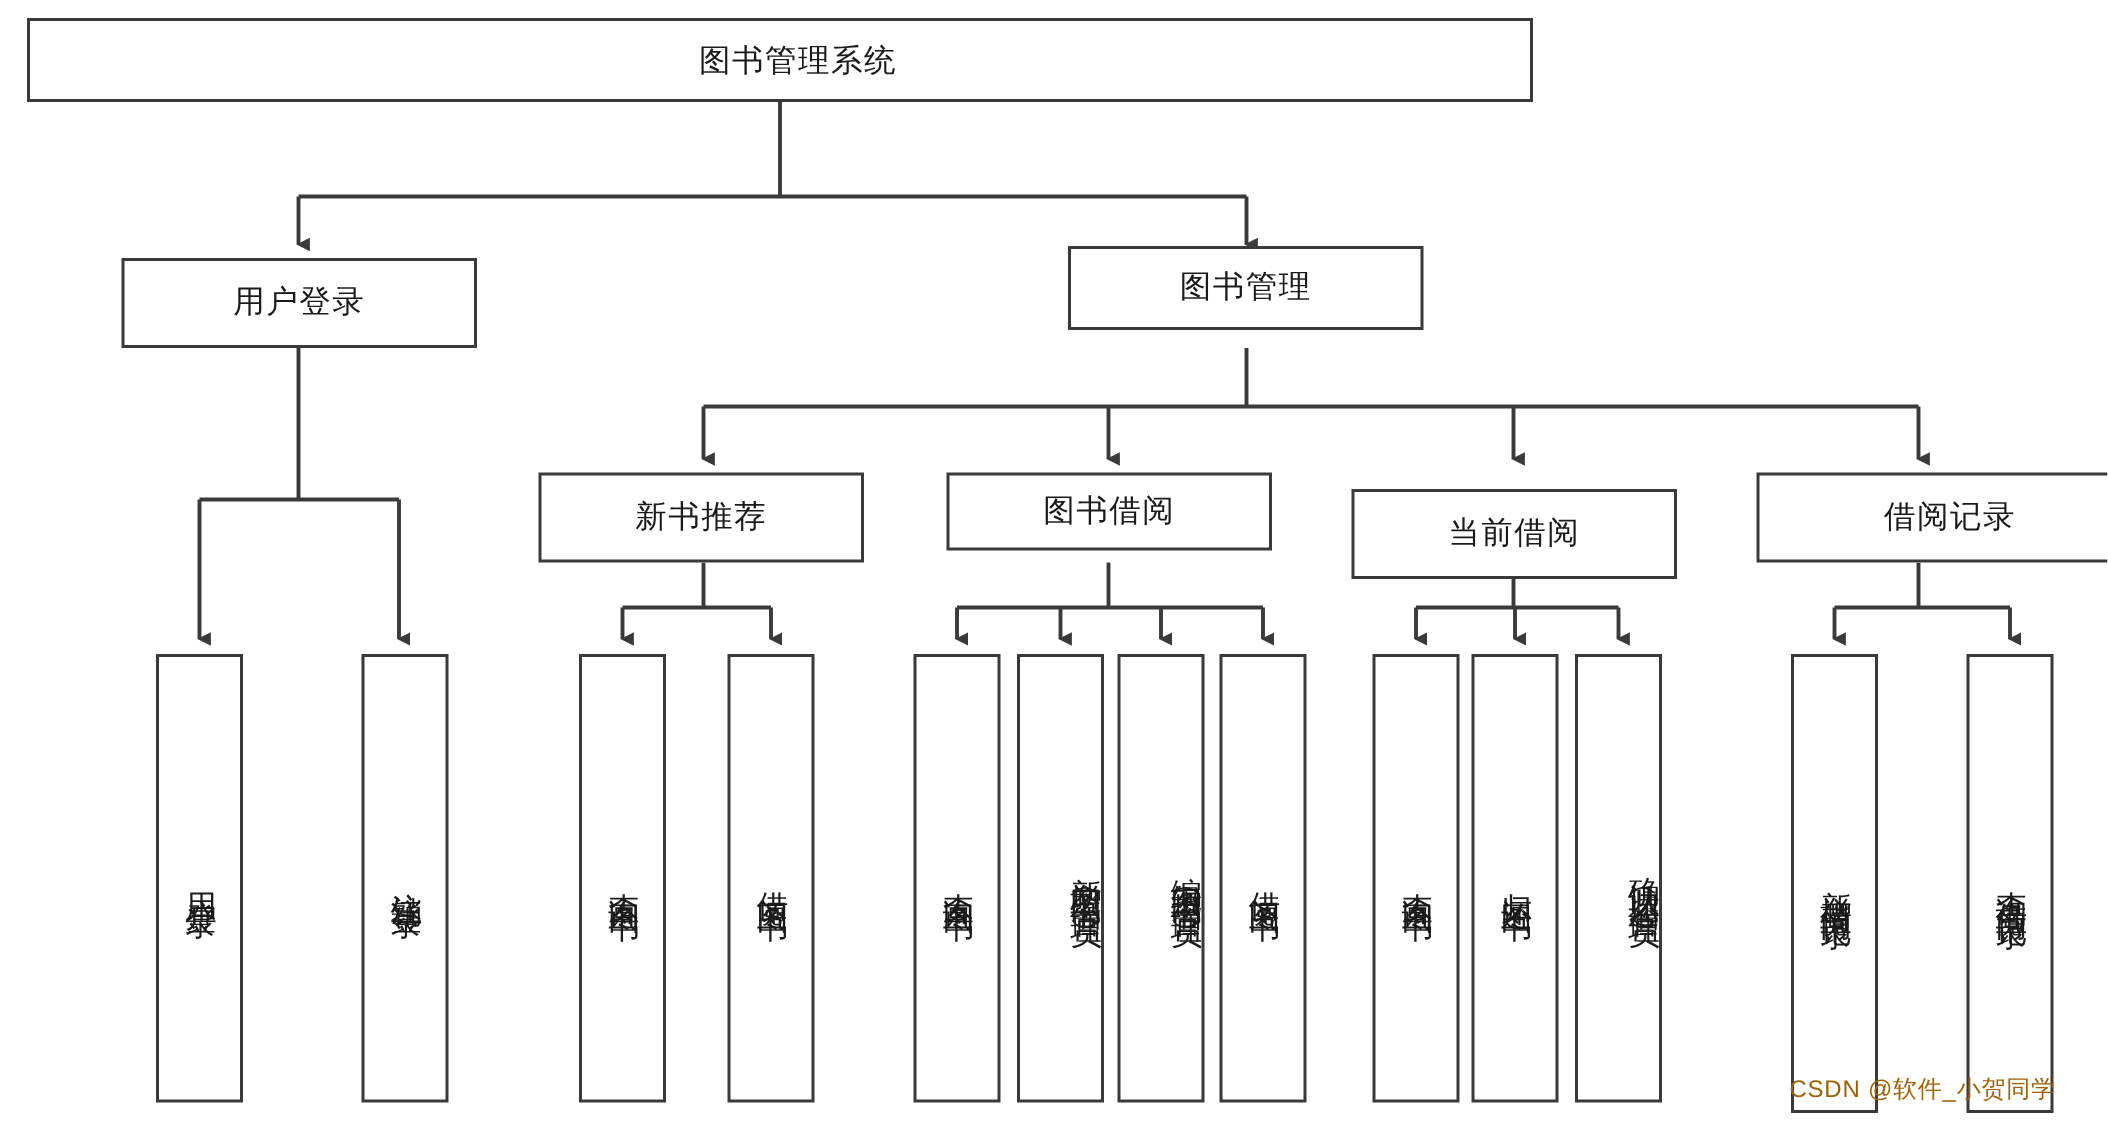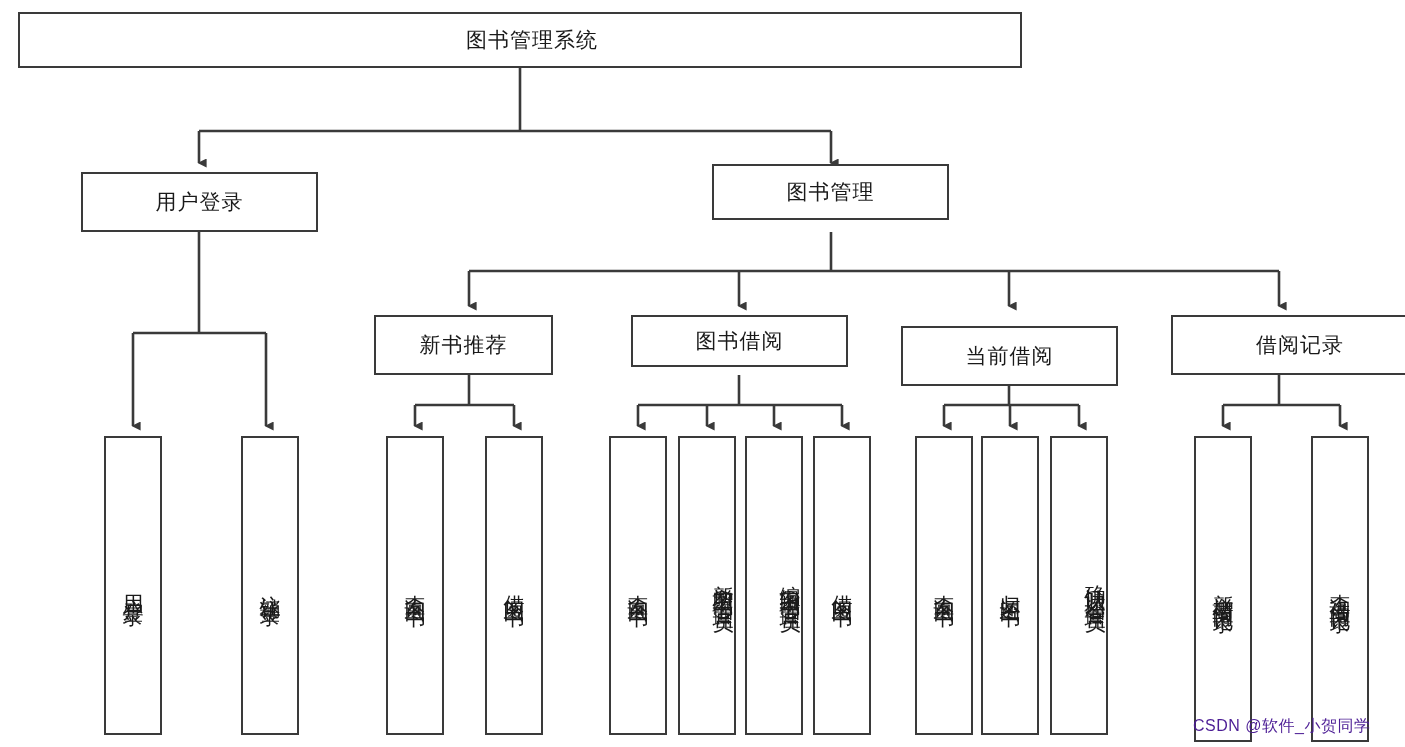--- a/index.html
+++ b/index.html
@@ -53,21 +53,21 @@
     justify-content:center;
     white-space:normal;
   }
   .node.vert.tall{
     align-items:flex-start;
     justify-content:center;
   }
   .watermark{
     position:absolute;
     font-size:16px;
-    color:#4c1d95;
+    color:#a16207;
     letter-spacing:0.5px;
     white-space:nowrap;
     user-select:none;
   }
 </style>
 </head>
 <body>
 
 <div id="canvas">
 
@@ -127,21 +127,21 @@
     <span>图书管理系统</span>
   </div>
 
   <div class="node horiz" style="left:81px; top:172px; width:237px; height:60px;">
     <span>用户登录</span>
   </div>
   <div class="node horiz" style="left:712px; top:164px; width:237px; height:56px;">
     <span>图书管理</span>
   </div>
 
-  <div class="node horiz" style="left:374px; top:315px; width:179px; height:60px;">
+  <div class="node horiz" style="left:359px; top:315px; width:217px; height:60px;">
     <span>新书推荐</span>
   </div>
   <div class="node horiz" style="left:631px; top:315px; width:217px; height:52px;">
     <span>图书借阅</span>
   </div>
   <div class="node horiz" style="left:901px; top:326px; width:217px; height:60px;">
     <span>当前借阅</span>
   </div>
   <div class="node horiz" style="left:1171px; top:315px; width:258px; height:60px;">
     <span>借阅记录</span>

